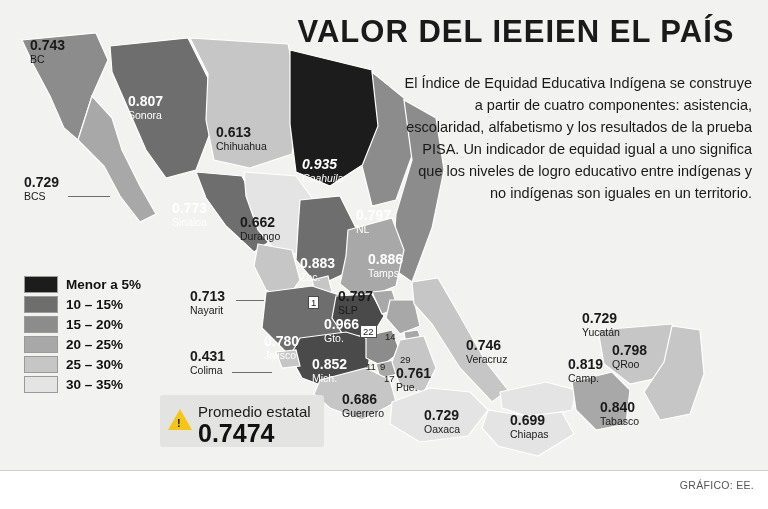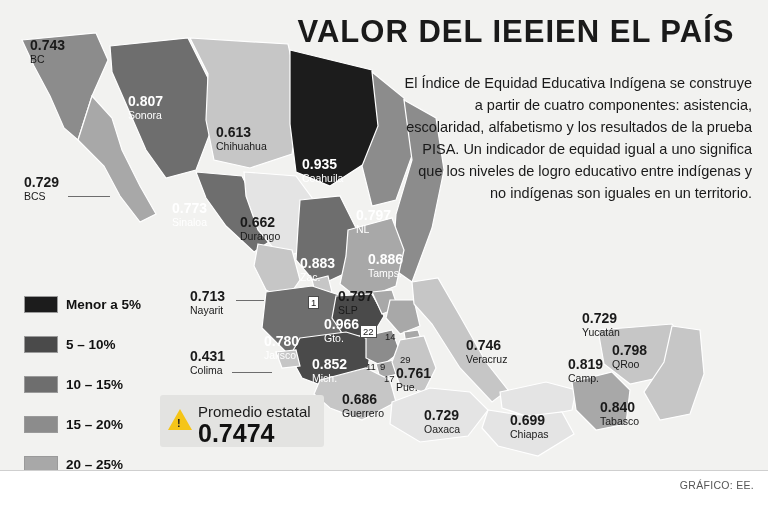--- a/index.html
+++ b/index.html
@@ -90,21 +90,20 @@
   #legend {
     position: absolute;
     left: 24px;
     top: 274px;
     width: 146px;
   }
   .leg-row {
     display: flex;
     align-items: center;
     height: 20px;
-    margin-top: 20px;
   }
   .leg-sw {
     width: 34px;
     height: 17px;
     border: 1px solid #9a9a9a;
     box-sizing: border-box;
     margin-right: 8px;
   }
   .leg-txt {
     font-size: 13.5px;
@@ -262,21 +261,21 @@
   <div class="lbl light" style="left:128px; top:94px;">
     <span class="v">0.807</span>
     <span class="n">Sonora</span>
   </div>
 
   <div class="lbl" style="left:216px; top:125px;">
     <span class="v">0.613</span>
     <span class="n">Chihuahua</span>
   </div>
 
-  <div class="lbl light" style="left:302px; top:157px;">
+  <div class="lbl light" style="left:302px; top:157px;font-style:italic;">
     <span class="v">0.935</span>
     <span class="n">Coahuila</span>
   </div>
 
   <div class="lbl" style="left:24px; top:175px;">
     <span class="v">0.729</span>
     <span class="n">BCS</span>
   </div>
   <div class="lead" style="left:68px; top:196px; width:42px;"></div>
 
@@ -389,24 +388,20 @@
   <div class="num" style="left:380px; top:361px;">9</div>
   <div class="num" style="left:384px; top:373px;">17</div>
   <div class="num" style="left:400px; top:354px;">29</div>
 
   <div id="legend">
     <div class="leg-row">
       <span class="leg-sw" style="background:#1c1c1c;"></span>
       <span class="leg-txt">Menor a 5%</span>
     </div>
     <div class="leg-row">
-      <span class="leg-sw" style="background:#4a4a4a;"></span>
-      <span class="leg-txt">5 – 10%</span>
-    </div>
-    <div class="leg-row">
       <span class="leg-sw" style="background:#6e6e6e;"></span>
       <span class="leg-txt">10 – 15%</span>
     </div>
     <div class="leg-row">
       <span class="leg-sw" style="background:#8c8c8c;"></span>
       <span class="leg-txt">15 – 20%</span>
     </div>
     <div class="leg-row">
       <span class="leg-sw" style="background:#a8a8a8;"></span>
       <span class="leg-txt">20 – 25%</span>

